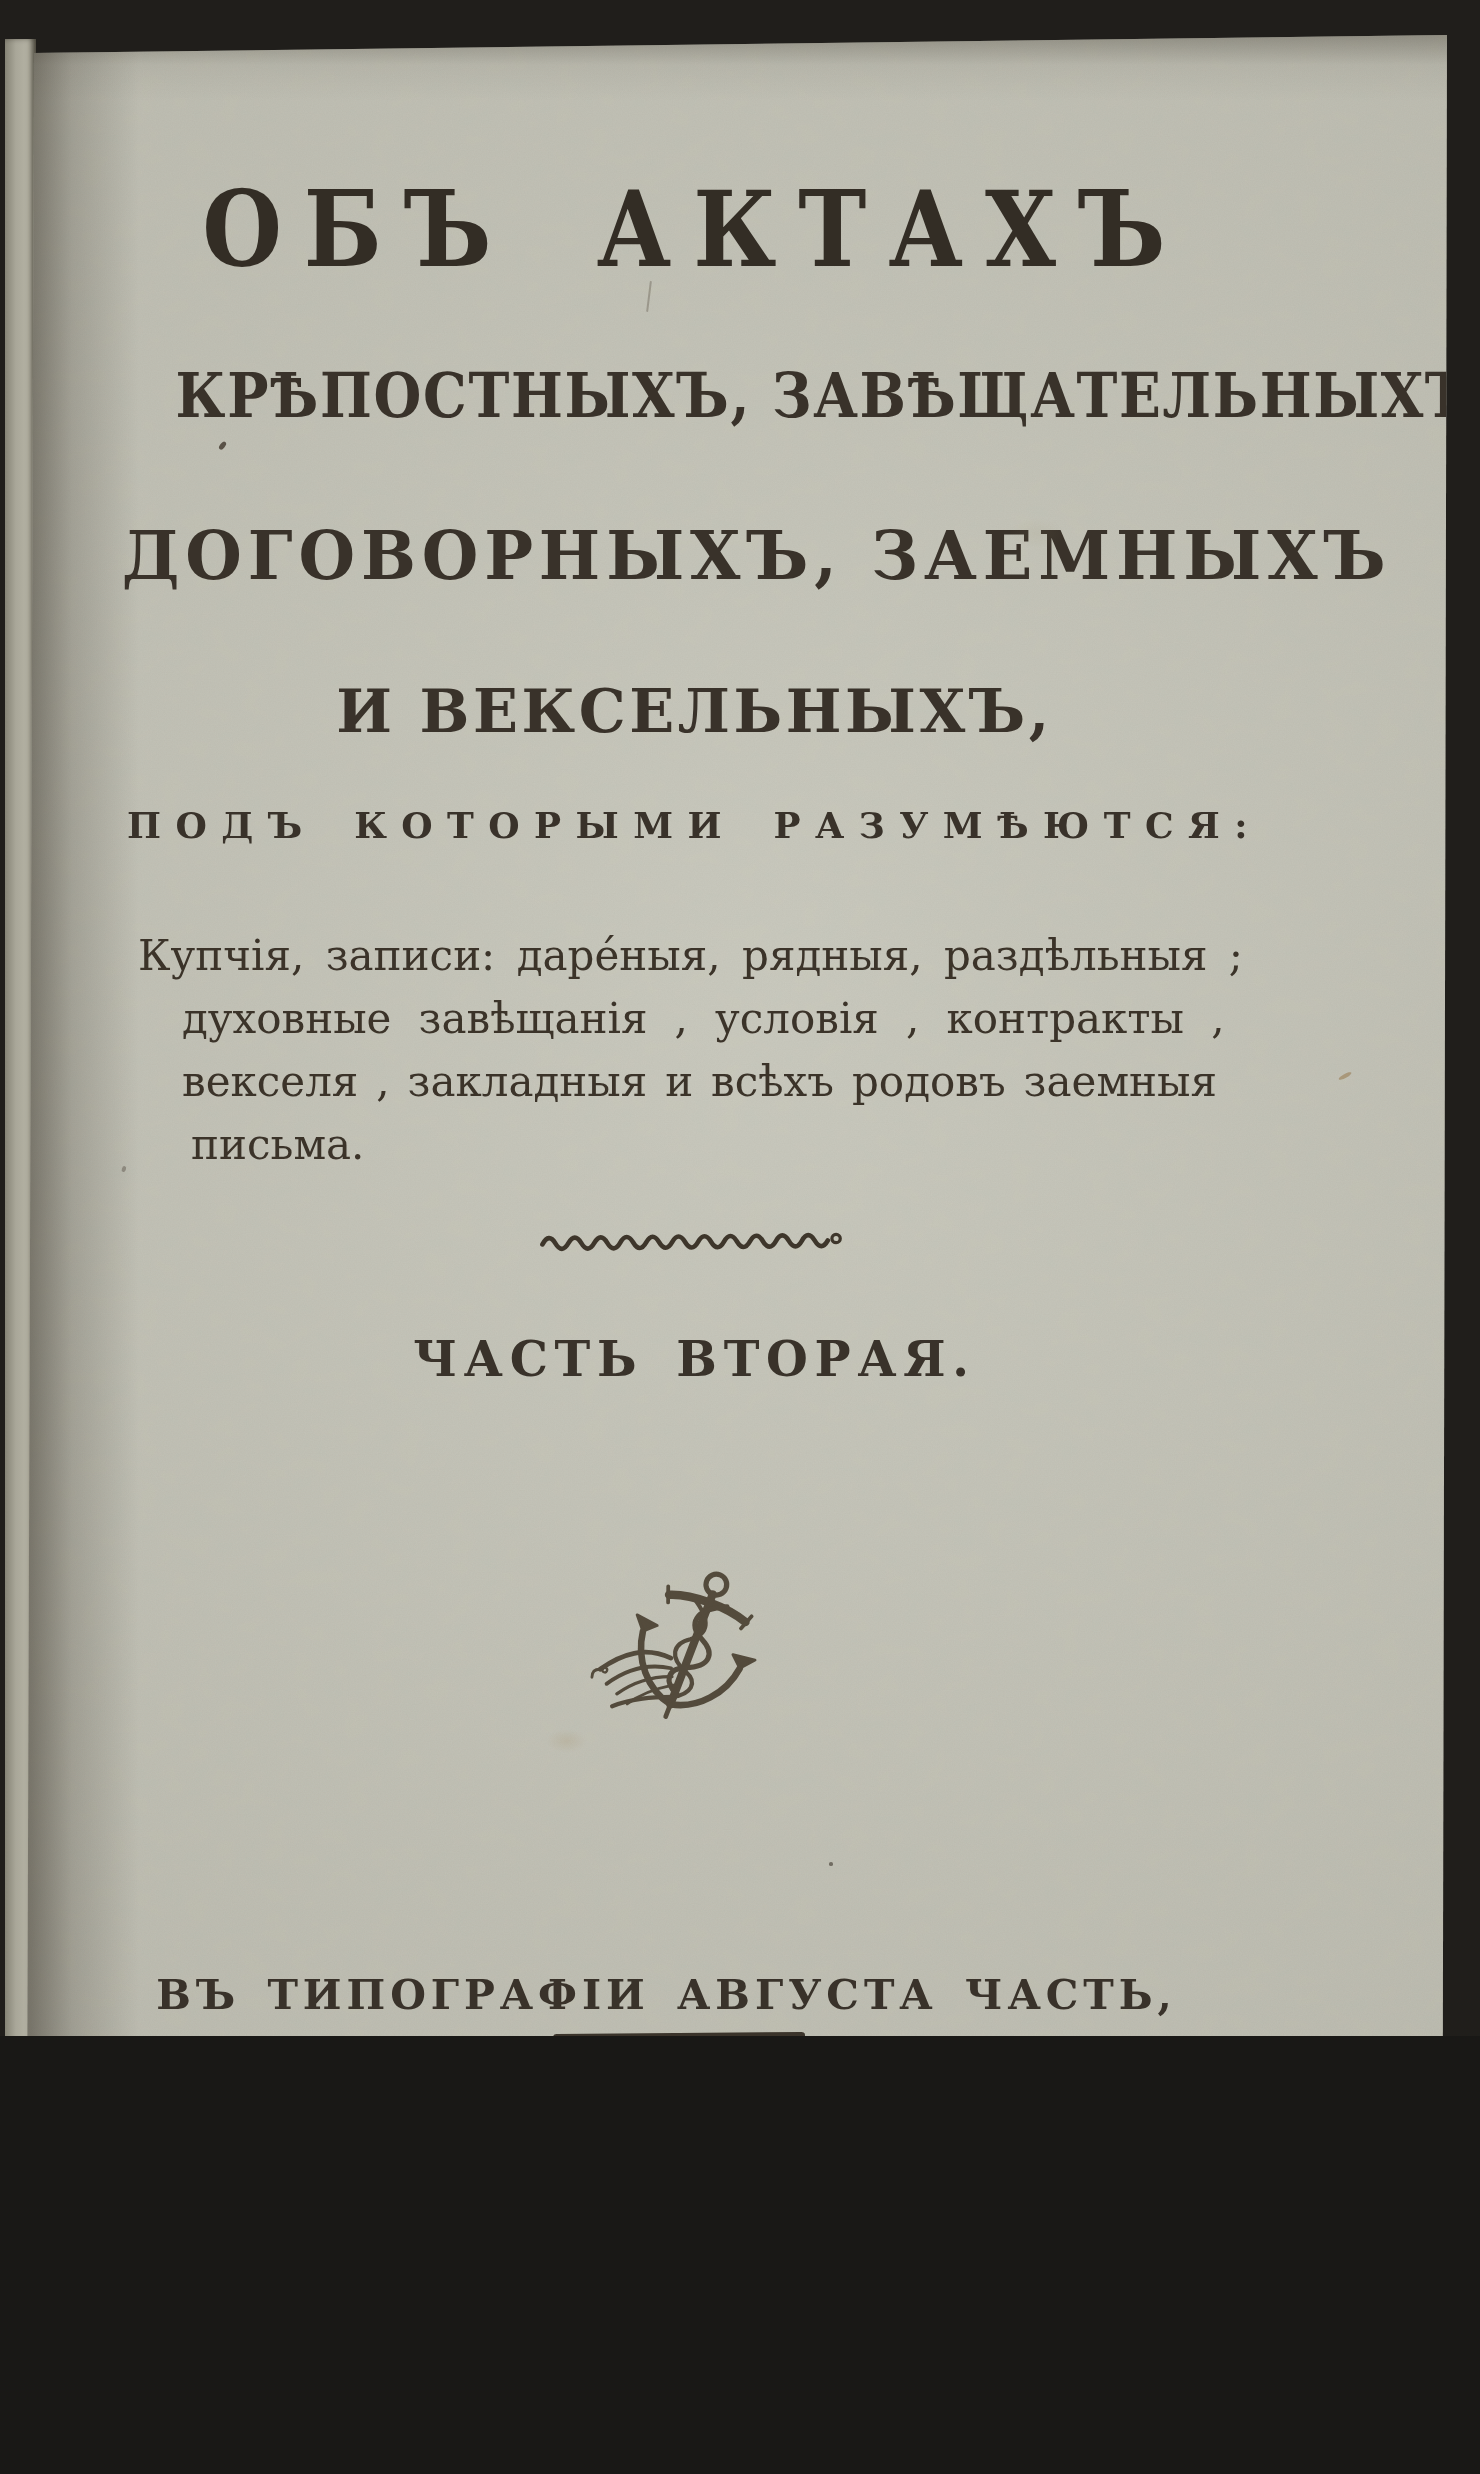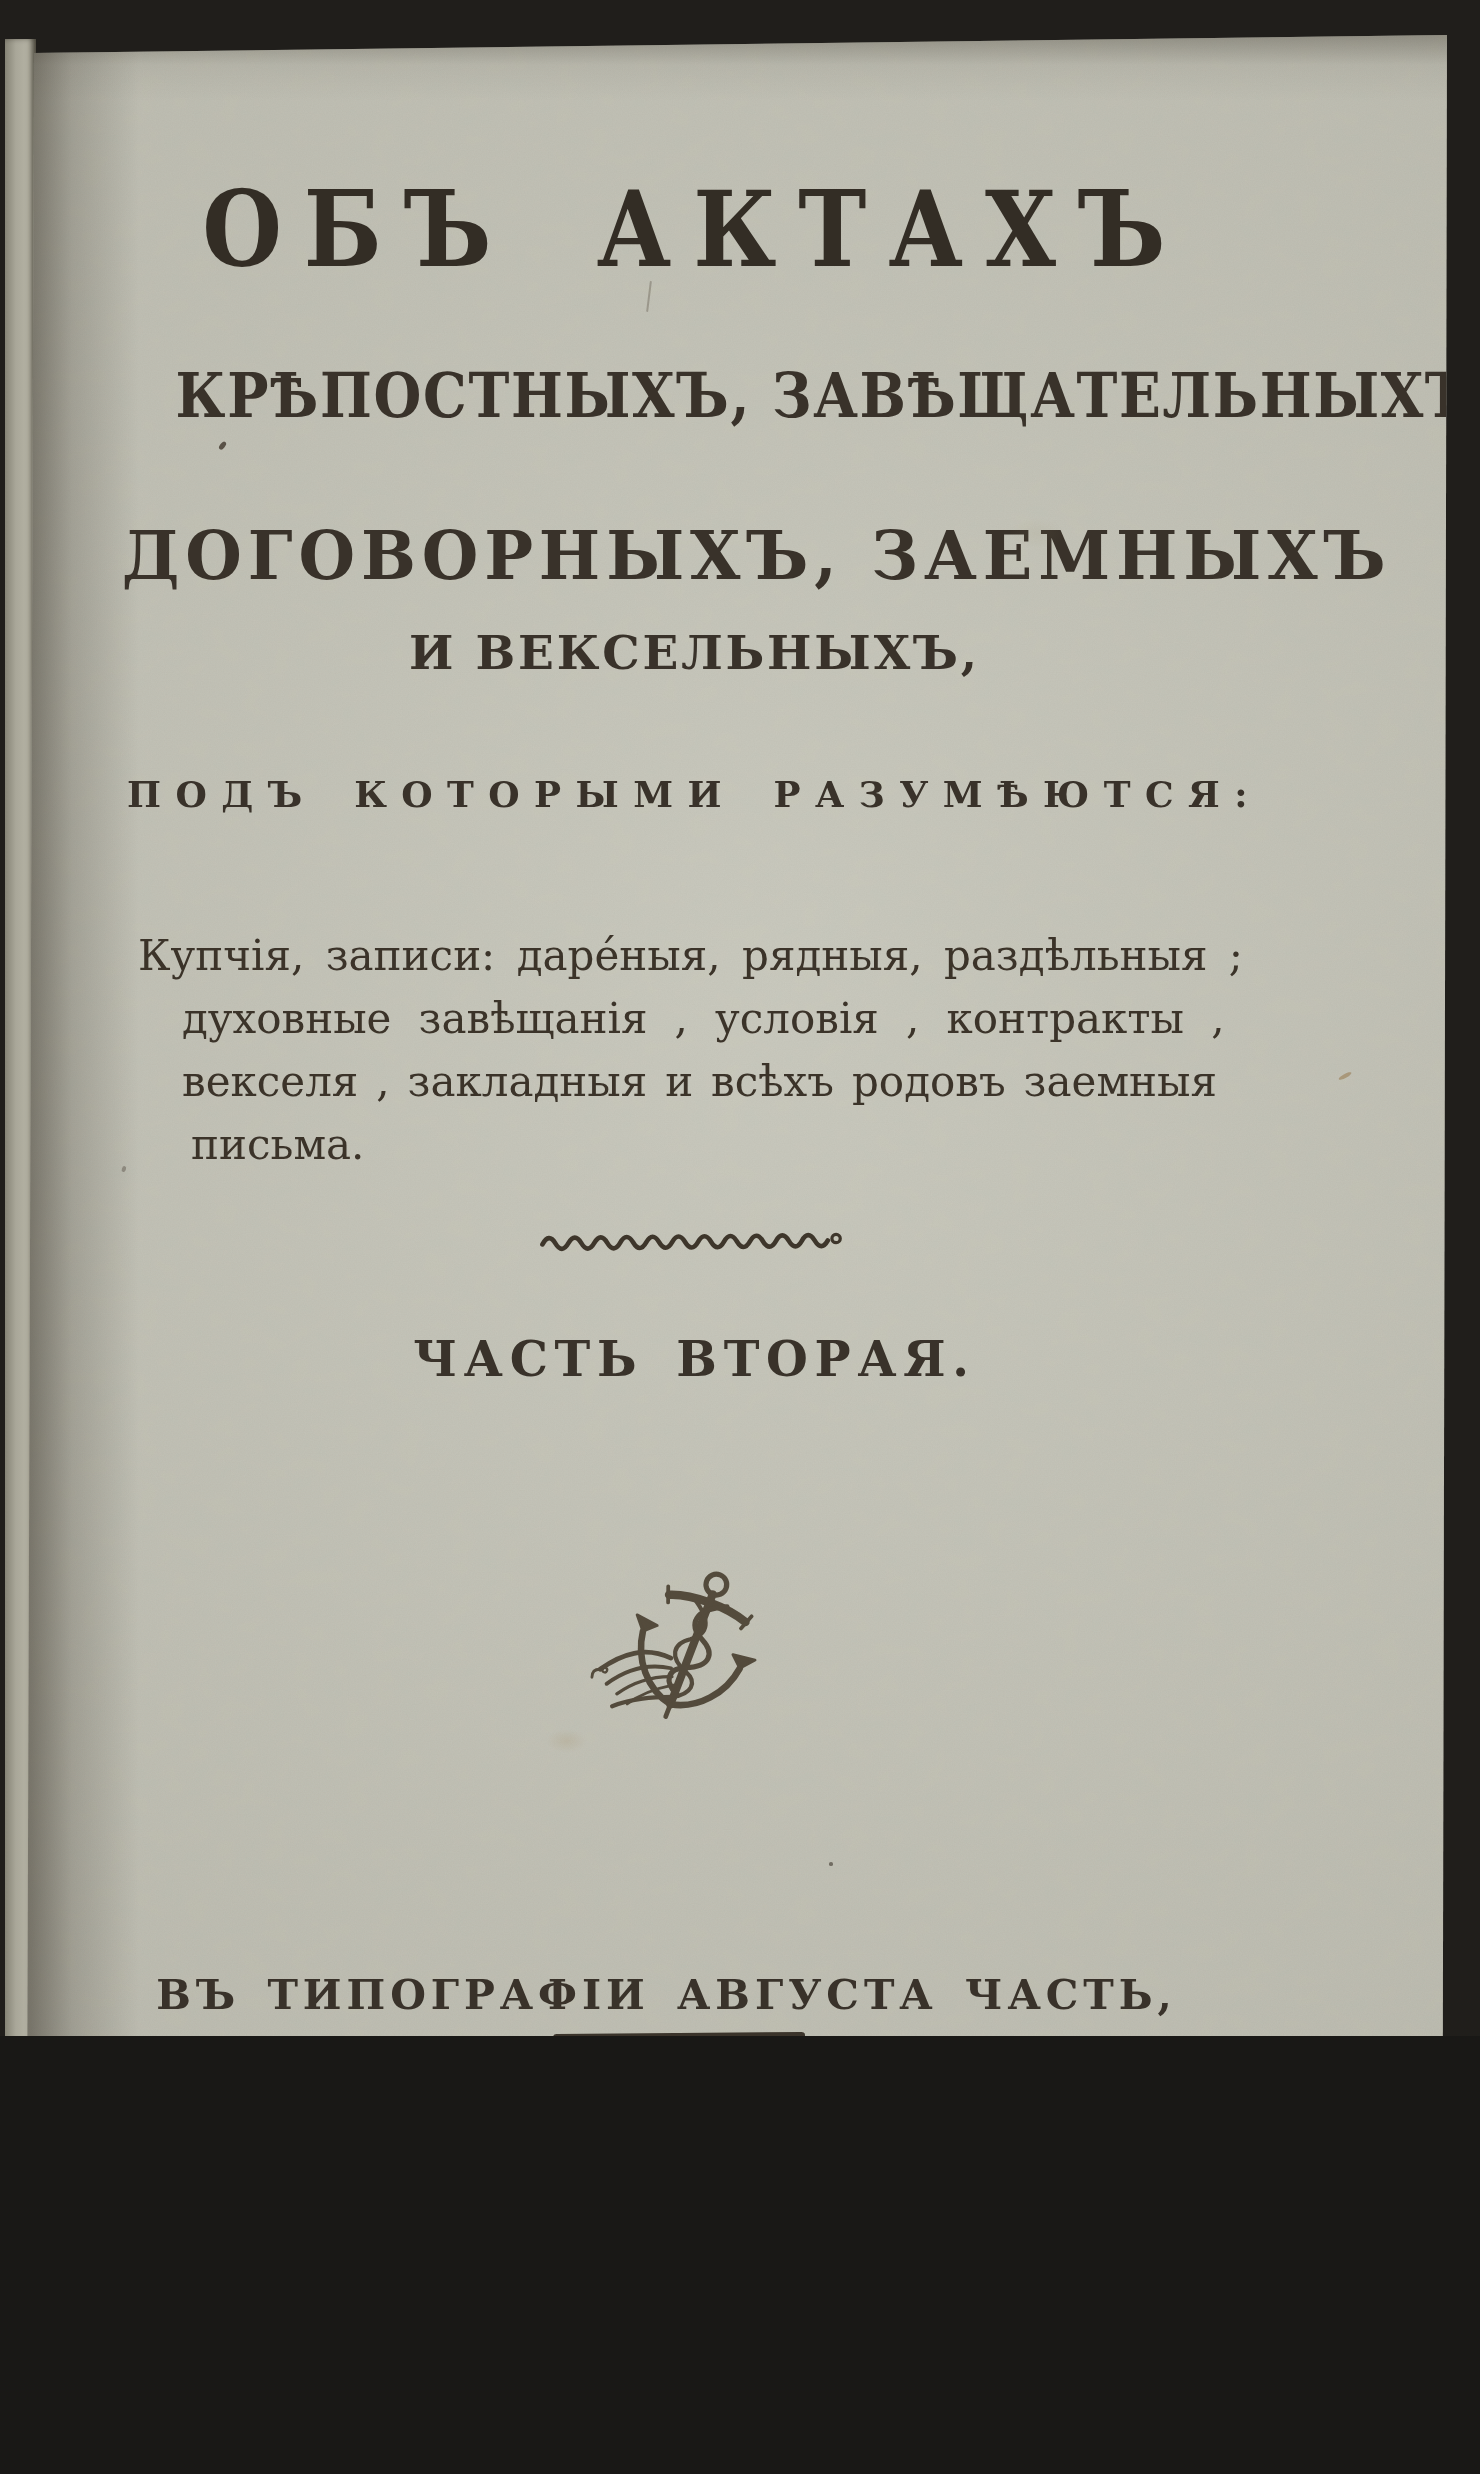--- a/index.html
+++ b/index.html
@@ -34,22 +34,22 @@
     position:absolute;left:102px;width:1185px;text-align:center;white-space:nowrap;
     color:#39322a;font-weight:bold;
   }
   .squeeze{display:inline-block;transform:scaleX(var(--sx,1));transform-origin:50% 50%;}
   #book-title   {top:168px; font-size:104px;letter-spacing:.24em;word-spacing:.32em;color:#332d25;}
   #book-title .squeeze{--sx:.88;}
   #subtitle-1   {top:360px; font-size:61px; letter-spacing:.03em;}
   #subtitle-1 .squeeze{--sx:.90;}
   #subtitle-2   {top:516px; font-size:67px; letter-spacing:.09em;}
   #subtitle-2 .squeeze{--sx:.97;}
-  #subtitle-3   {top:625px; font-size:47px; letter-spacing:.06em;text-decoration:underline;}
-  #subheading   {top:773px; font-size:36px; letter-spacing:.40em;word-spacing:.30em;}
+  #subtitle-3   {top:677px; font-size:59px; letter-spacing:.06em;text-decoration:underline;}
+  #subheading   {top:804px; font-size:36px; letter-spacing:.40em;word-spacing:.30em;}
   #part-heading {top:1331px;font-size:48px; letter-spacing:.14em;word-spacing:.2em;}
   #city-line    {top:1876px;font-size:74px; letter-spacing:.08em;}
   #city-line .squeeze{--sx:.80;}
   #imprint-line {top:1971px;font-size:41px; letter-spacing:.12em;word-spacing:.2em;left:74px;}
   #year-line    {top:2058px;font-size:54px; letter-spacing:.03em;font-weight:bold;color:#000000;}
   #year-line .squeeze{--sx:.92;}
   
   #description{
     position:absolute;left:138px;top:924px;width:1105px;
     font-size:42px;line-height:63px;color:#3b3329;font-weight:normal;

